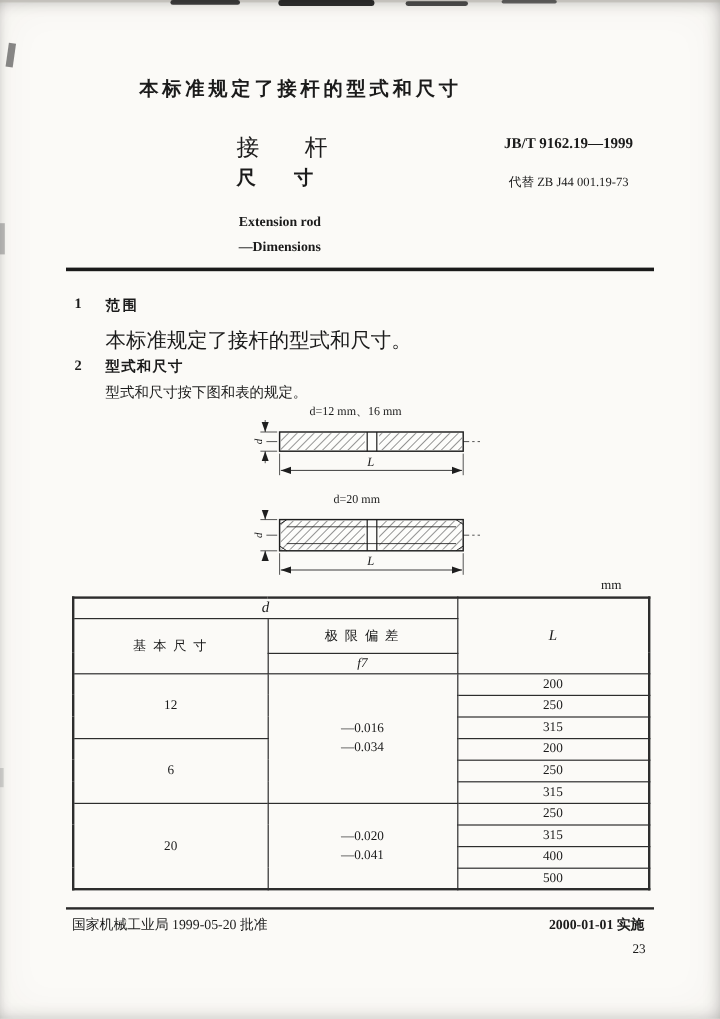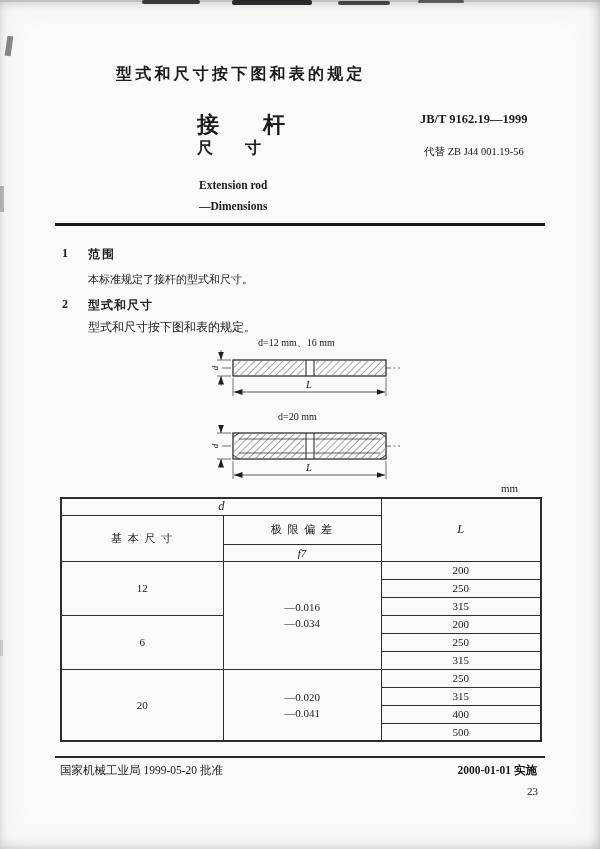--- a/index.html
+++ b/index.html
@@ -27,33 +27,33 @@
   .a1 { position:absolute; top:0;  left:142px; width:58px; height:4px; background:#1c1c1c; opacity:.85; border-radius:2px; }
   .a2 { position:absolute; top:0;  left:232px; width:80px; height:5px; background:#161616; opacity:.9;  border-radius:2px; }
   .a3 { position:absolute; top:1px;left:338px; width:52px; height:4px; background:#202020; opacity:.8;  border-radius:2px; }
   .a4 { position:absolute; top:0;  left:418px; width:46px; height:3px; background:#2a2a2a; opacity:.7;  border-radius:2px; }
   .a5 { position:absolute; top:36px; left:6px; width:6px; height:20px; background:#3a3a3a; opacity:.6; transform:rotate(8deg); }
   .a6 { position:absolute; top:186px; left:0; width:4px; height:26px; background:#777; opacity:.5; }
   .a7 { position:absolute; top:640px; left:0; width:3px; height:16px; background:#999; opacity:.4; }
 
   
   .org-title { position:absolute; left:116px; top:64px;  font-size:16px; font-weight:700; letter-spacing:3.2px; }
-  .t1        { position:absolute; left:197px; top:110px; font-size:22px; font-weight:700; }
+  .t1        { position:absolute; left:197px; top:110px; font-size:19px; font-weight:400; }
   .t2        { position:absolute; left:197px; top:138px; font-size:16px; font-weight:700; }
   .std-no    { position:absolute; left:420px; top:112px; font-size:12.5px; font-weight:700; }
   .replaces  { position:absolute; left:424px; top:145px; font-size:10.5px; }
   .e1        { position:absolute; left:199px; top:179px; font-size:11.5px; font-weight:700; }
   .e2        { position:absolute; left:199px; top:200px; font-size:11.5px; font-weight:700; }
   .head-rule { position:absolute; left:55px;  top:223px; width:490px; height:3px; background:#1a1a1a; }
 
   
   .sec-no, .sec-h { font-size:12px; font-weight:700; }
   .s1n { position:absolute; left:62px; top:246px; }
   .s1h { position:absolute; left:88px; top:246px; letter-spacing:2px; }
-  .s1b { position:absolute; left:88px; top:272px; font-size:11px;text-align:center; }
+  .s1b { position:absolute; left:88px; top:272px; font-size:17px;text-align:center; }
   .s2n { position:absolute; left:62px; top:297px; }
   .s2h { position:absolute; left:88px; top:297px; letter-spacing:1px; }
   .s2b { position:absolute; left:88px; top:319px; font-size:12px; }
 
   
   .fig-cap { font-size:10px; }
   .c1 { position:absolute; left:258px; top:336px; }
   .c2 { position:absolute; left:278px; top:411px; }
   .f1 { position:absolute; left:168px; top:348px; }
   .f2 { position:absolute; left:168px; top:425px; }
@@ -90,25 +90,25 @@
 
   <div class="a0"></div>
   <div class="a1"></div>
   <div class="a2"></div>
   <div class="a3"></div>
   <div class="a4"></div>
   <div class="a5"></div>
   <div class="a6"></div>
   <div class="a7"></div>
 
-  <div class="org-title">型式和尺寸按下图和表的规定</div>
+  <div class="org-title">本标准规定了接杆的型式和尺寸</div>
   <div class="t1">接　　杆</div>
   <div class="t2">尺　　寸</div>
   <div class="std-no">JB/T 9162.19—1999</div>
-  <div class="replaces">代替 ZB J44 001.19-56</div>
+  <div class="replaces">代替 ZB J44 001.19-73</div>
   <div class="e1">Extension rod</div>
   <div class="e2">—Dimensions</div>
   <div class="head-rule"></div>
 
   <div class="sec-no s1n">1</div>
   <div class="sec-h s1h">范围</div>
   <div class="s1b">本标准规定了接杆的型式和尺寸。</div>
   <div class="sec-no s2n">2</div>
   <div class="sec-h s2h">型式和尺寸</div>
   <div class="s2b">型式和尺寸按下图和表的规定。</div>

